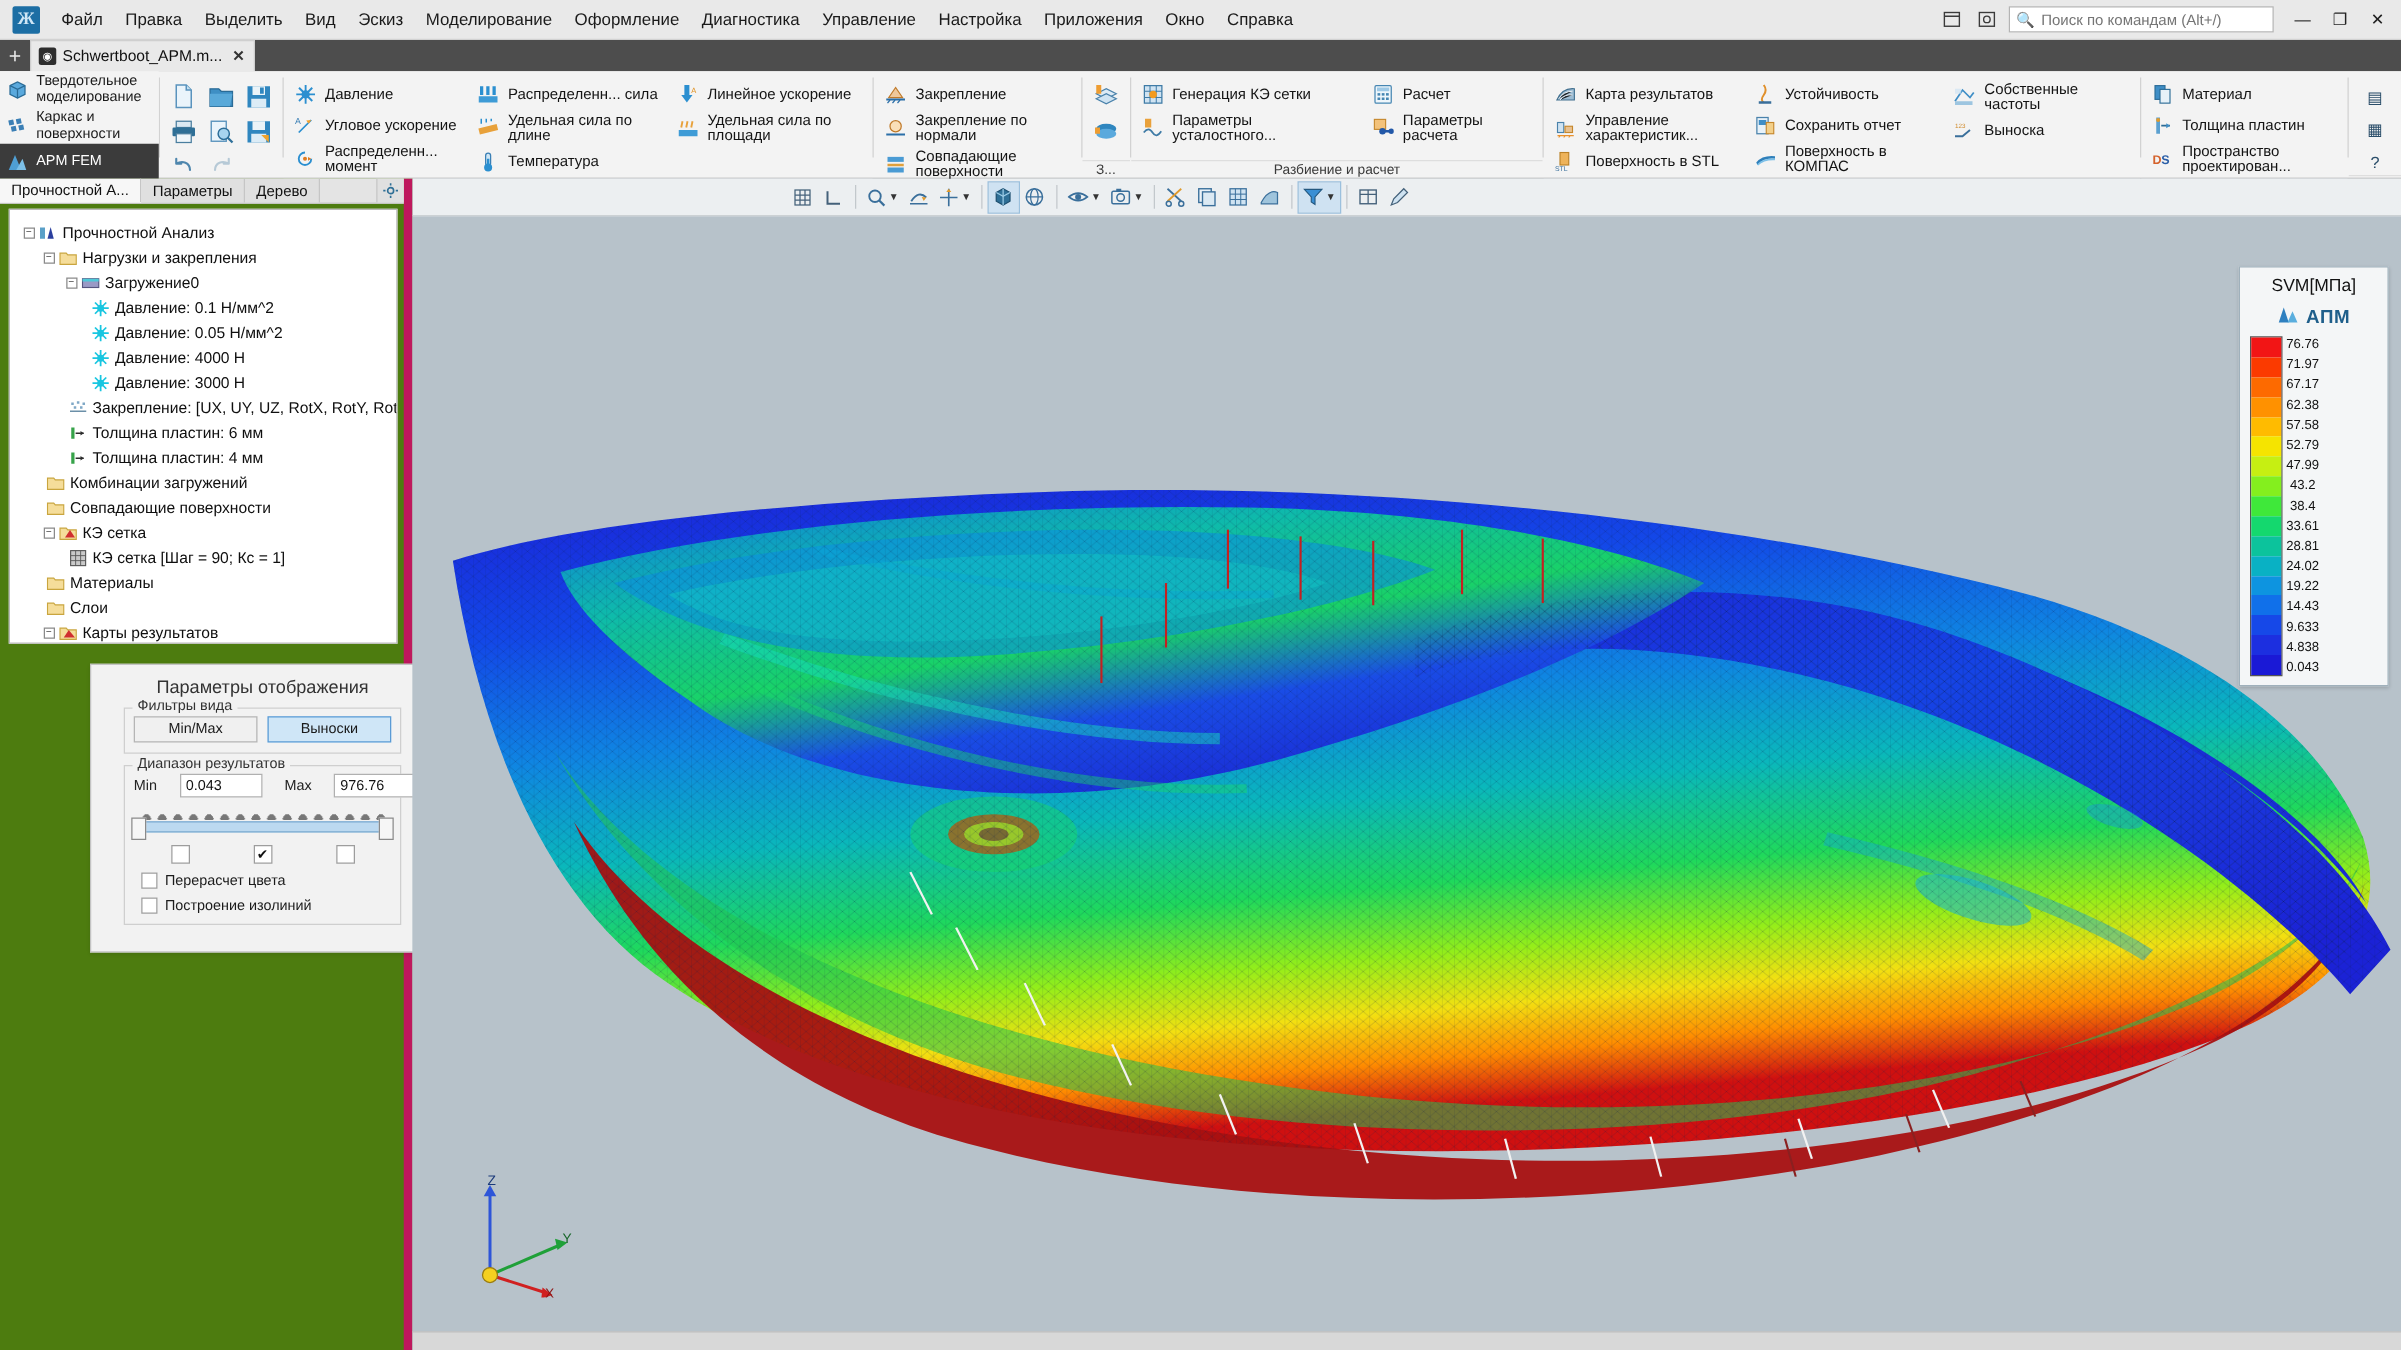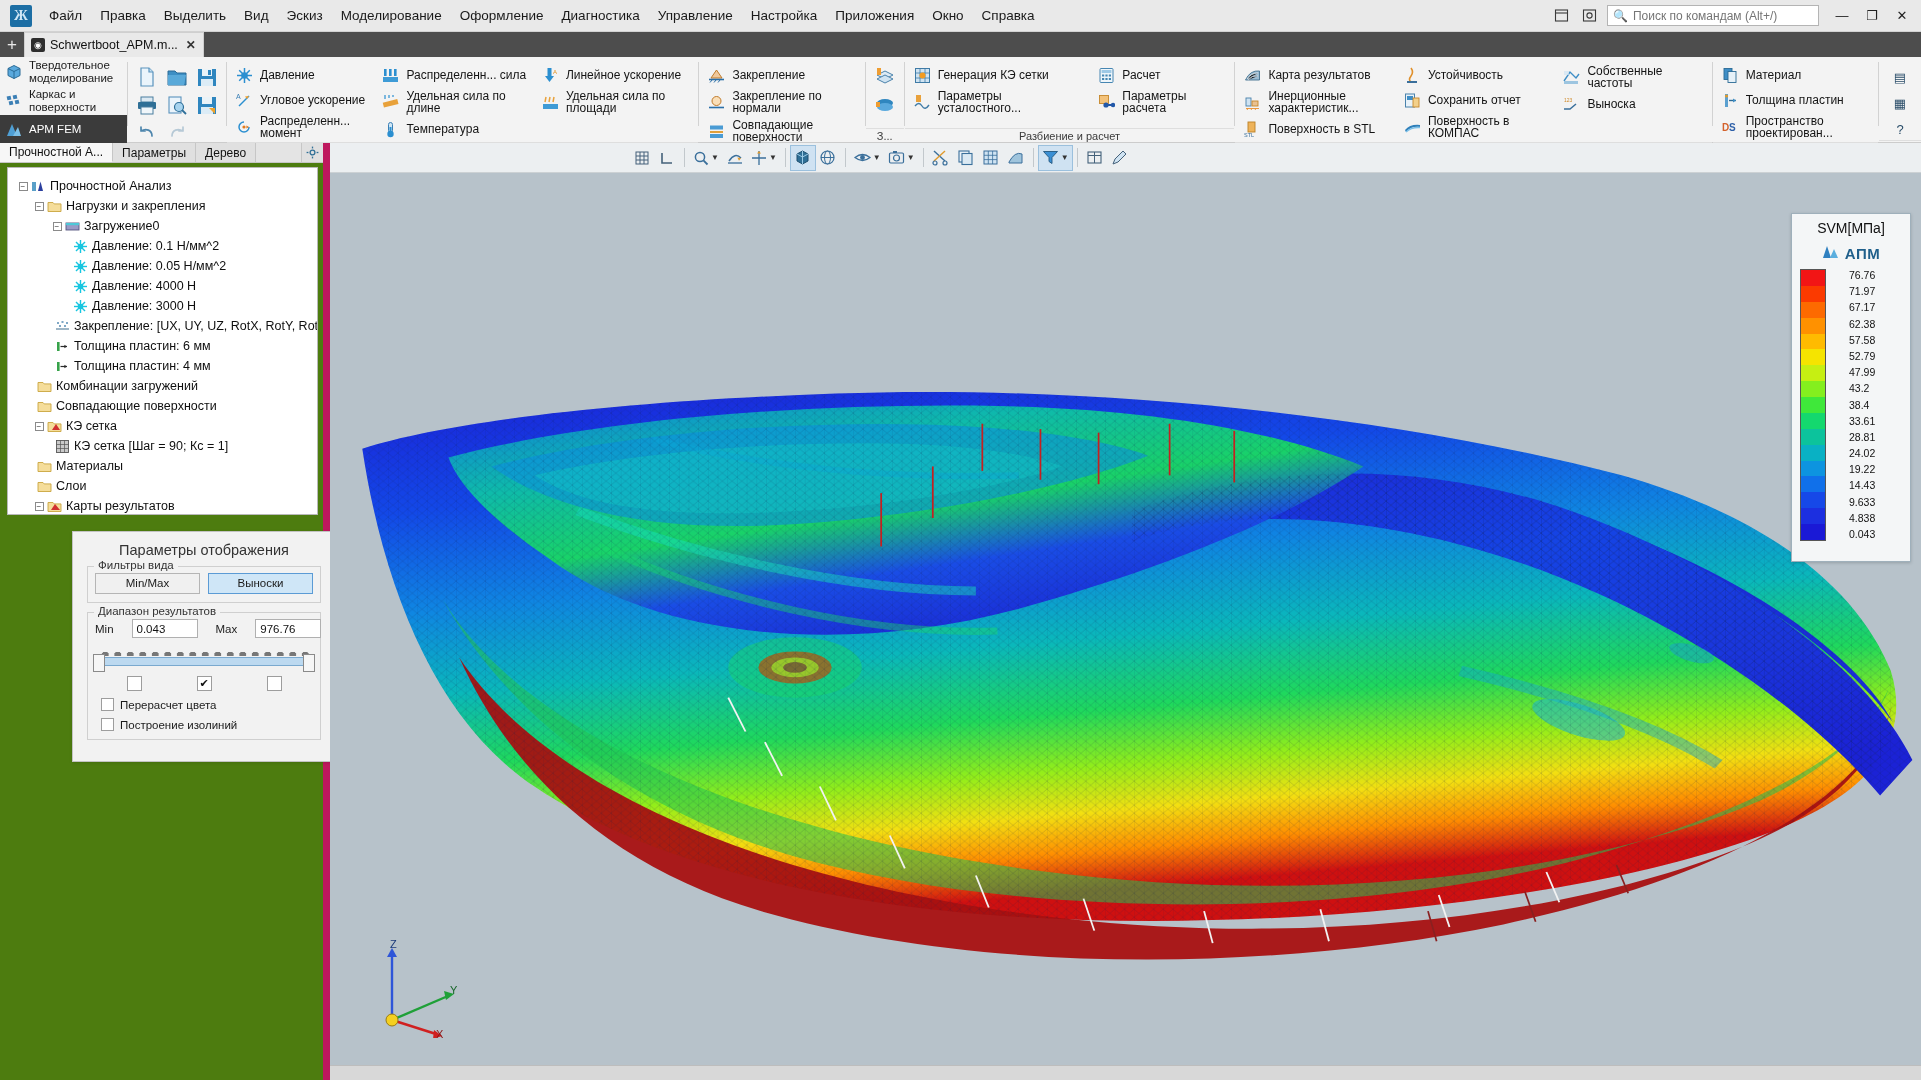--- a/index.html
+++ b/index.html
@@ -147,21 +147,21 @@
   .tbox {
     width: 9px; height: 9px; border: 1px solid #8a8a8a; background: #fff; font-size: 8px;
     line-height: 7px; text-align: center; color: #333; font-family: "Liberation Mono", monospace;
   }
   .tico { width: 17px; flex: 0 0 17px; display: flex; align-items: center; justify-content: center; margin-right: 3px; }
   .tlbl { }
 
   
   .disp-dialog {
     margin: 16px 0 0 72px; width: 260px; background: #f2f2f2; border: 1px solid #c3c3c3;
-    box-shadow: 0 1px 3px rgba(0,0,0,.12); padding: 8px 10px 12px 14px;
+    box-shadow: 0 1px 3px rgba(0,0,0,.12); padding: 8px 10px 12px 26px;
   }
   .disp-title { font-size: 14.5px; color: #333; text-align: center; padding: 2px 0 8px 0; }
   .fieldset {
     border: 1px solid #cfcfcf; margin-bottom: 9px; padding: 6px 7px 8px 7px; position: relative;
   }
   .fs-legend {
     position: absolute; top: -8px; left: 6px; background: #f2f2f2; padding: 0 4px;
     font-size: 11.5px; color: #333;
   }
   .slider-track {
@@ -226,21 +226,21 @@
   .triad { position: absolute; left: 40px; bottom: 42px; width: 90px; height: 100px; }
 
   
   .legend {
     position: absolute; right: 10px; top: 40px; width: 120px; background: #f4f6f7;
     border: 1px solid #9fb0bb; box-shadow: 0 1px 3px rgba(0,0,0,.18); z-index: 6;
   }
   .legend-title { text-align: center; font-size: 14px; color: #111; padding: 6px 0 5px 0; }
   .legend-logo { display: flex; align-items: flex-end; justify-content: center; gap: 5px; padding: 2px 0 7px 0; }
   .legend-logo .lg-txt { font-size: 15px; font-weight: bold; color: #1f5f8b; letter-spacing: .5px; }
-  .legend-body { display: flex; padding: 0 6px 20px 8px; gap: 23px; }
+  .legend-body { display: flex; padding: 0 6px 7px 8px; gap: 3px; text-align: center; }
   .legend-bar { width: 26px; flex: 0 0 26px; border: 1px solid #555; display: flex; flex-direction: column; }
   .legend-bar div { flex: 1; }
   .legend-vals { display: flex; flex-direction: column; justify-content: space-between; font-size: 10.5px;
                  color: #111; padding: 1px 0; font-family: "Liberation Sans", sans-serif; }
   .legend-vals span { line-height: 1; height: 11px; display: block; }
 
   .statusbar {
     position: absolute; left: 0; right: 0; bottom: 0; height: 15px; background: #d8d8d8;
     border-top: 1px solid #bdbdbd;
   }
@@ -676,21 +676,21 @@
                   <rect x="2" y="4" width="5" height="8" fill="#cfe3f2" stroke="#4a82ab" stroke-width="0.9"></rect>
                   <rect x="8" y="7" width="6" height="5" fill="#e9c190" stroke="#c5872c" stroke-width="0.9"></rect>
                   <g stroke="#e9902c" stroke-width="0.9">
                     <line x1="2" y1="14.5" x2="15" y2="14.5"></line>
                     <line x1="3" y1="16" x2="4" y2="14.5"></line>
                     <line x1="7" y1="16" x2="8" y2="14.5"></line>
                     <line x1="11" y1="16" x2="12" y2="14.5"></line>
                   </g>
                 </svg>
             </span>
-            <span class="ctxt">Инерционные характеристик...</span>
+            <span class="ctxt">Управление характеристик...</span>
           </div>
           <div class="cmd w2">
             <span class="ci">
               <svg width="17" height="17" viewBox="0 0 17 17">
                   <rect x="4" y="1" width="7" height="10" fill="#eeb35a" stroke="#bb8127" stroke-width="0.9"></rect>
                   <text x="0" y="16" font-size="5.5" fill="#3a6f9b" font-family="Liberation Sans">STL</text>
                 </svg>
             </span>
             <span class="ctxt">Поверхность в STL</span>
           </div>

